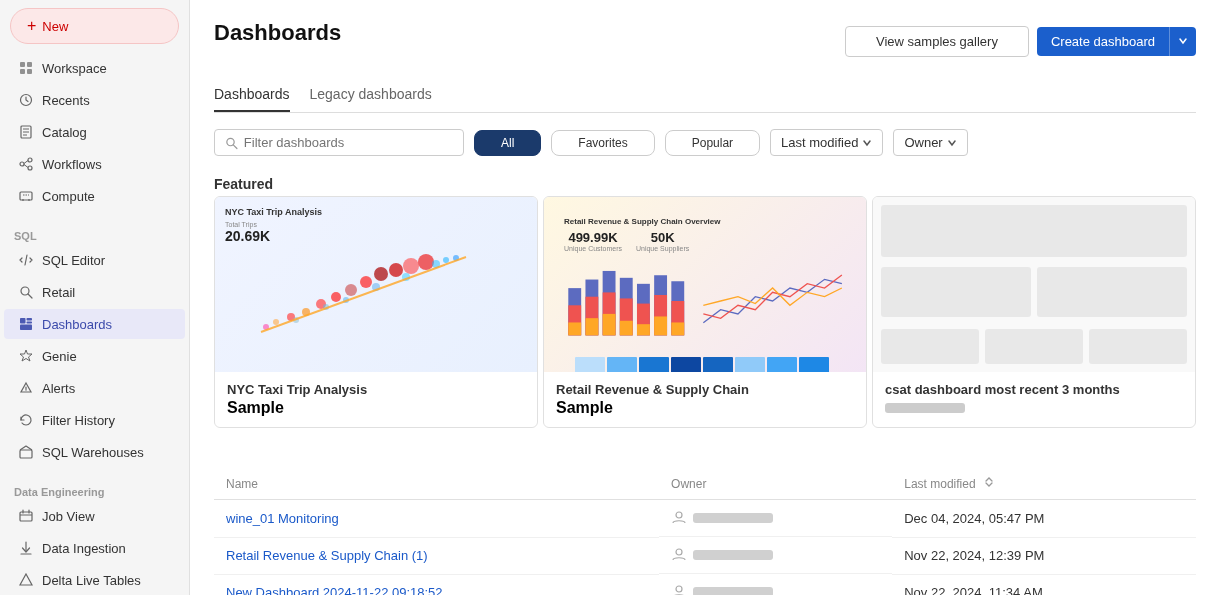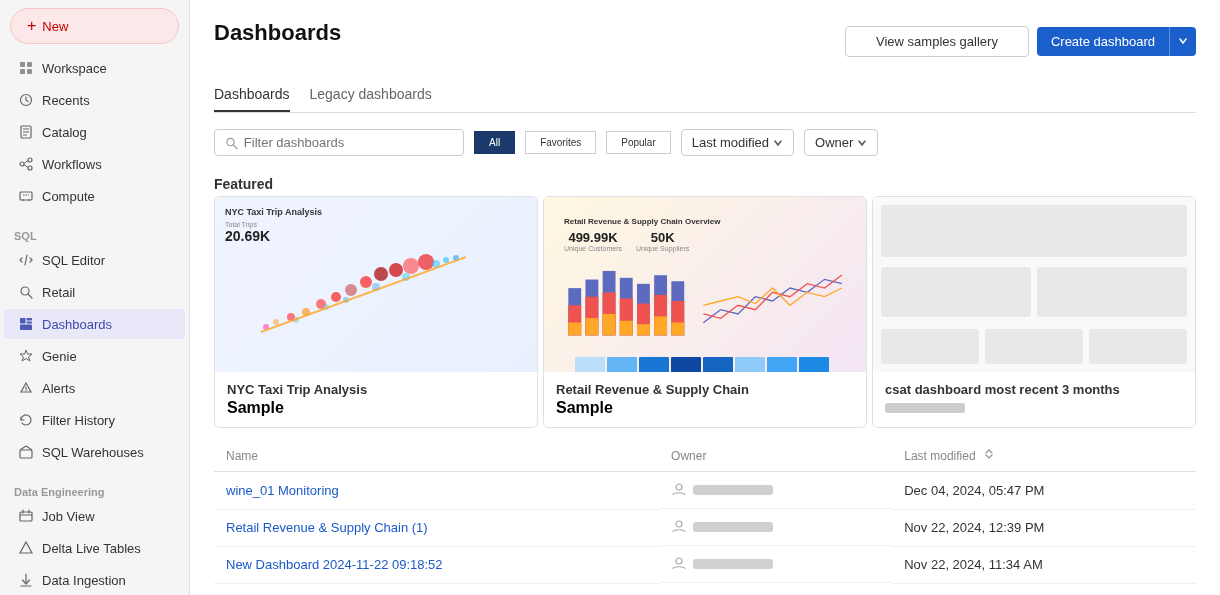--- a/index.html
+++ b/index.html
@@ -22,27 +22,27 @@
 
     
     .tabs { display: flex; border-bottom: 1px solid #ddd; margin-bottom: 16px; }
     .tab { padding: 8px 0; margin-right: 20px; cursor: pointer; font-size: 14px; color: #666; border-bottom: 2px solid transparent; }
     .tab.active { color: #333; border-bottom: 2px solid #333; font-weight: 500; }
 
     
     .filter-row { display: flex; align-items: center; gap: 10px; margin-bottom: 20px; }
     .search-box { display: flex; align-items: center; gap: 6px; border: 1px solid #ccc; border-radius: 4px; padding: 5px 10px; width: 250px; background: #fff; }
     .search-box input { border: none; outline: none; font-size: 13px; width: 100%; background: transparent; color: #666; }
-    .filter-btn { padding: 5px 14px; border: 1px solid #ccc; border-radius: 0; background: #fff; cursor: pointer; font-size: 10px; color: #333; }
+    .filter-btn { padding: 5px 26px; border: 1px solid #ccc; border-radius: 8px; background: #fff; cursor: pointer; font-size: 12px; color: #333; }
     .filter-btn.active { background: #1b3a6b; color: #fff; border-color: #1b3a6b; }
     .filter-dropdown { display: flex; align-items: center; gap: 4px; padding: 5px 10px; border: 1px solid #ccc; border-radius: 4px; background: #fff; cursor: pointer; font-size: 13px; color: #333; }
 
     
     .section-title { font-size: 14px; font-weight: 600; margin-bottom: 4px; color: #333; }
-    .featured-grid { display: flex; gap: 5px; margin-bottom: 12px; }
+    .featured-grid { display: flex; gap: 5px; margin-bottom: 40px; }
     .featured-card { border: 1px solid #e0e0e0; border-radius: 6px; overflow: hidden; cursor: pointer; flex: 1; min-width: 0; }
     .card-preview { height: 175px; background: #f9f9f9; overflow: hidden; display: flex; align-items: center; justify-content: center; }
     .card-preview.nyc { background: linear-gradient(135deg, #f0f4ff 0%, #e8f0fe 100%); }
     .card-preview.retail { background: linear-gradient(135deg, #fff8e1 0%, #f3e5f5 100%); }
     .card-preview.csat { background: #f9f9f9; }
     .card-info { padding: 10px 12px; }
     .card-name { font-size: 13px; font-weight: 600; color: #333; }
     .card-sub { font-size: 16px; color: #000000; margin-top: 2px; font-weight: bold; }
 
     
@@ -229,34 +229,34 @@
           <line x1="1" y1="6" x2="13" y2="6" stroke="currentColor" stroke-width="1"></line>
           <line x1="4" y1="1" x2="4" y2="4" stroke="currentColor" stroke-width="1.2" stroke-linecap="round"></line>
           <line x1="10" y1="1" x2="10" y2="4" stroke="currentColor" stroke-width="1.2" stroke-linecap="round"></line>
         </svg>
     </span>
     <span>Job View</span>
   </div>
   <div class="sidebar-item">
     <span class="sidebar-icon">
       <svg width="14" height="14" viewBox="0 0 14 14" fill="none">
-          <polygon points="7,1 13,12 1,12" stroke="currentColor" stroke-width="1.2" fill="none"></polygon>
-        </svg>
-    </span>
-    <span>Delta Live Tables</span>
-  </div>
-  <div class="sidebar-item">
-    <span class="sidebar-icon">
-      <svg width="14" height="14" viewBox="0 0 14 14" fill="none">
           <line x1="7" y1="1" x2="7" y2="10" stroke="currentColor" stroke-width="1.2" stroke-linecap="round"></line>
           <polyline points="3.5,7 7,11 10.5,7" stroke="currentColor" stroke-width="1.2" stroke-linecap="round"></polyline>
           <line x1="2" y1="13" x2="12" y2="13" stroke="currentColor" stroke-width="1.2" stroke-linecap="round"></line>
         </svg>
     </span>
     <span>Data Ingestion</span>
+  </div>
+  <div class="sidebar-item">
+    <span class="sidebar-icon">
+      <svg width="14" height="14" viewBox="0 0 14 14" fill="none">
+          <polygon points="7,1 13,12 1,12" stroke="currentColor" stroke-width="1.2" fill="none"></polygon>
+        </svg>
+    </span>
+    <span>Delta Live Tables</span>
   </div>
 </div>
 
 <div class="main">
   <div class="main-header">
     <h1 class="page-title">Dashboards</h1>
     <div class="header-actions">
       <button class="btn-samples">View samples gallery</button>
       <div class="btn-group">
         <button class="btn-create">Create dashboard</button>

